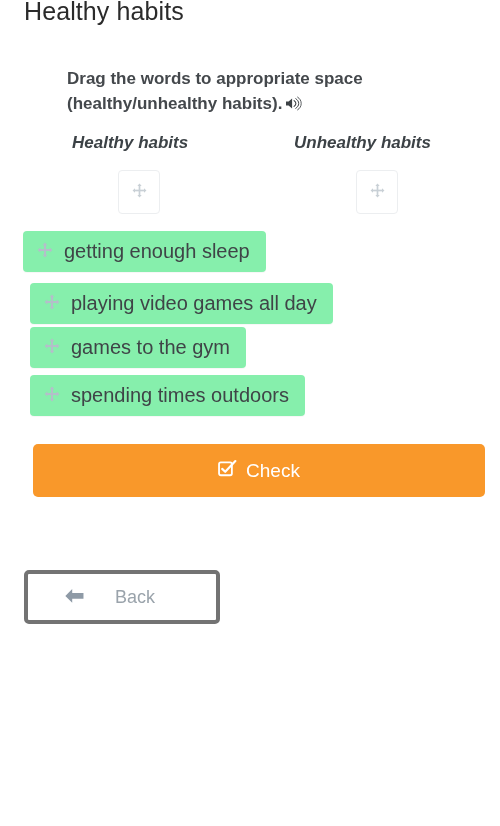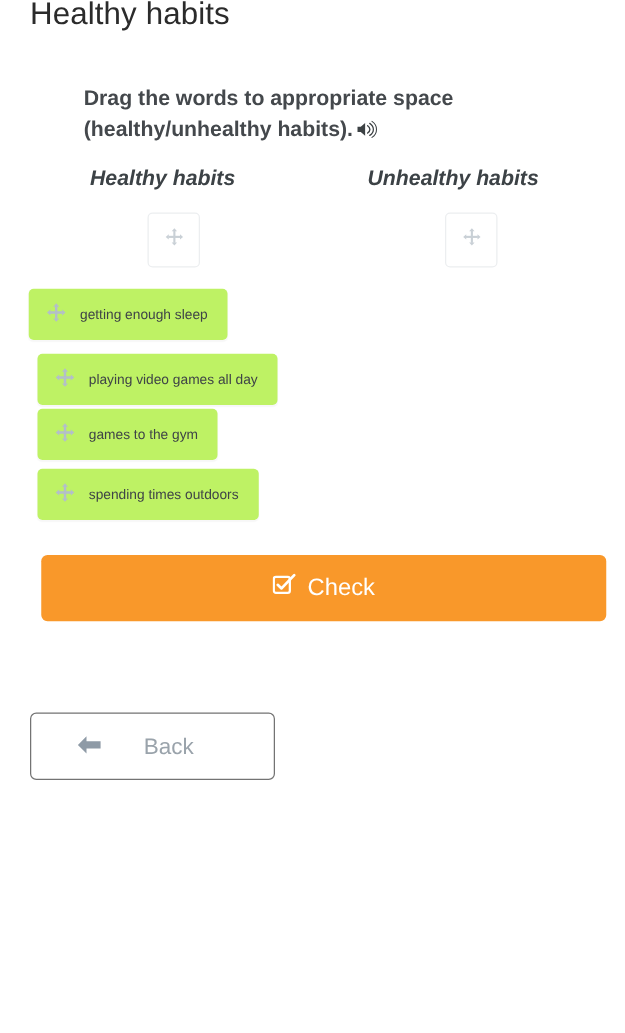--- a/index.html
+++ b/index.html
@@ -87,27 +87,27 @@
   
   .chips {
     position: absolute;
     left: 0;
     top: 231px;
     width: 500px;
   }
   .chip {
     position: absolute;
     height: 41px;
-    background: #bef264;
+    background: #86efac;
     border-radius: 4px;
     box-sizing: border-box;
     display: flex;
     align-items: center;
     padding: 0 16px 0 14px;
-    font-size: 11px;
+    font-size: 20px;
     color: #3f4447;
     white-space: nowrap;
     box-shadow: 0 1px 1px rgba(0,0,0,0.035);
   }
   .chip .move-icon { margin-right: 11px; flex: 0 0 auto; }
 
   .chip.c0 { left: 23px; top: 0px; }
   .chip.c1 { left: 30px; top: 52px; justify-content: flex-end; }
   .chip.c2 { left: 30px; top: 96px; }
   .chip.c3 { left: 30px; top: 144px; justify-content: flex-end; }
@@ -135,21 +135,21 @@
   .check-btn .check-icon { margin-right: 9px; display: block; }
 
   
   .back-btn {
     position: absolute;
     left: 24px;
     top: 570px;
     width: 196px;
     height: 54px;
     background: #ffffff;
-    border: 1px solid #737373;
+    border: 4px solid #737373;
     border-radius: 5px;
     box-sizing: border-box;
     display: flex;
     align-items: center;
     cursor: pointer;
     padding: 0;
     font-family: "Liberation Sans", sans-serif;
   }
   .back-btn .arrow-icon {
     position: absolute;

